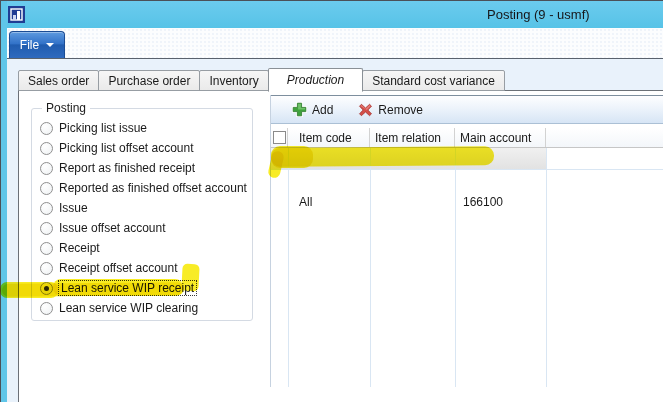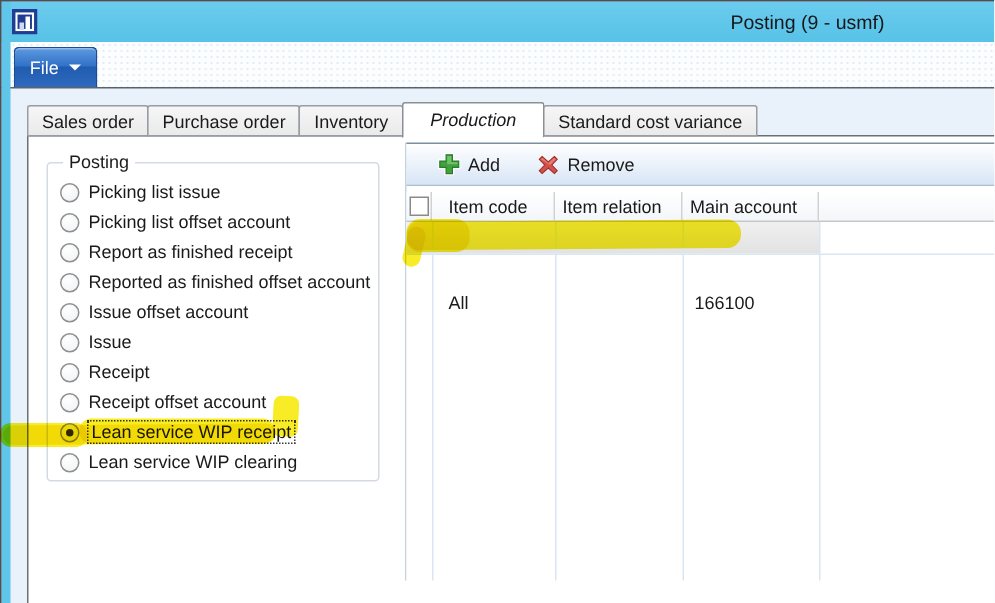--- a/index.html
+++ b/index.html
@@ -141,25 +141,25 @@
       <div class="radio-item">
         <span class="radio"></span>
         <span class="radio-label">Report as finished receipt</span>
       </div>
       <div class="radio-item">
         <span class="radio"></span>
         <span class="radio-label">Reported as finished offset account</span>
       </div>
       <div class="radio-item">
         <span class="radio"></span>
+        <span class="radio-label">Issue</span>
+      </div>
+      <div class="radio-item">
+        <span class="radio"></span>
         <span class="radio-label">Issue offset account</span>
-      </div>
-      <div class="radio-item">
-        <span class="radio"></span>
-        <span class="radio-label">Issue</span>
       </div>
       <div class="radio-item">
         <span class="radio"></span>
         <span class="radio-label">Receipt</span>
       </div>
       <div class="radio-item">
         <span class="radio"></span>
         <span class="radio-label">Receipt offset account</span>
       </div>
       <div class="radio-item checked">

